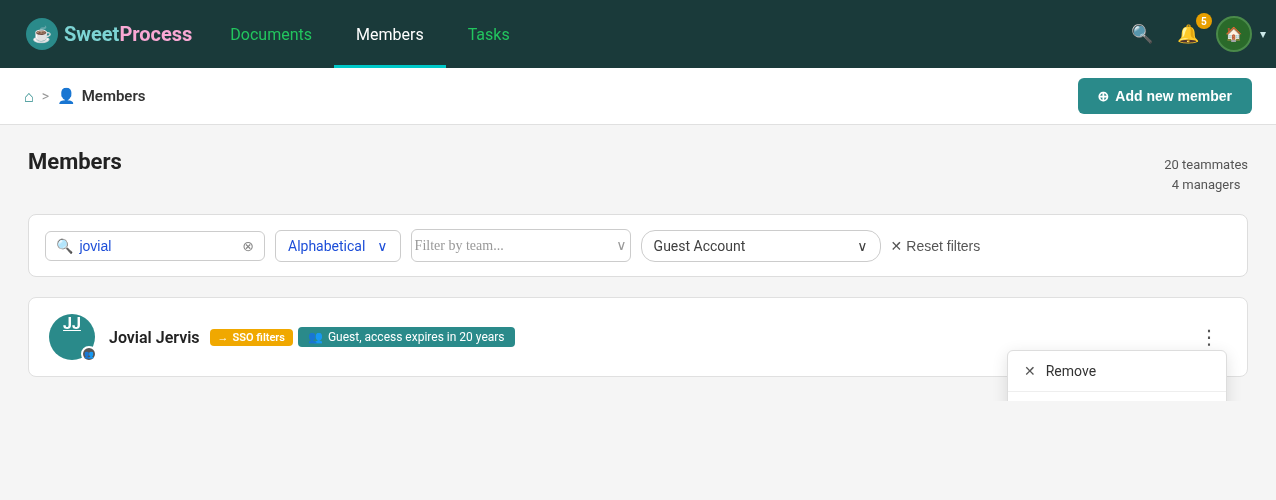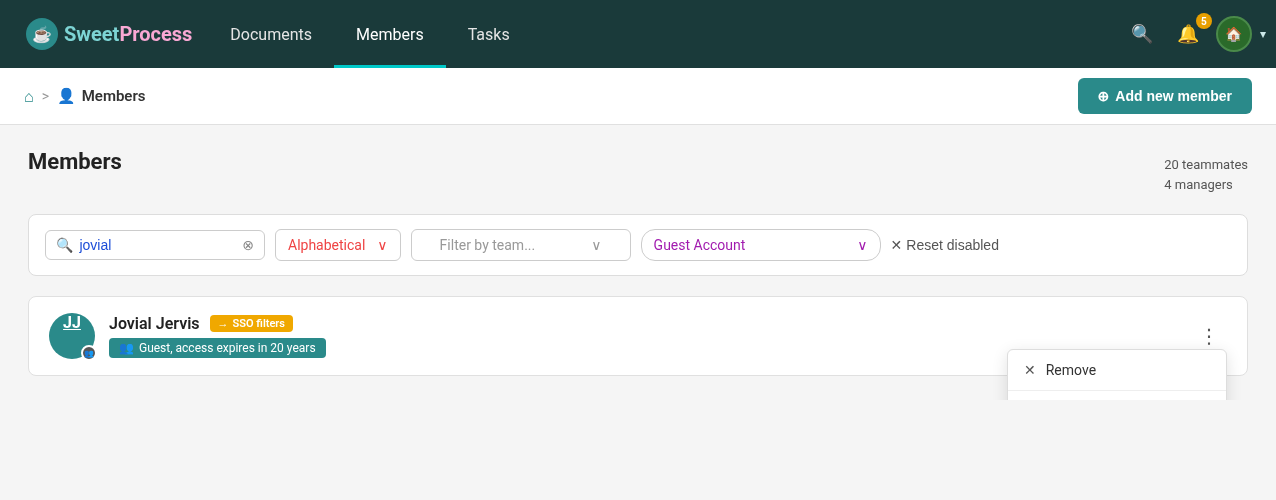--- a/index.html
+++ b/index.html
@@ -5,21 +5,21 @@
     * { box-sizing: border-box; margin: 0; padding: 0; }
     body { font-family: -apple-system, BlinkMacSystemFont, 'Segoe UI', Roboto, sans-serif; background: #f5f5f5; }
 
     
     .nav { background: #1a3a3a; display: flex; align-items: stretch; height: 68px; padding: 0 10px; }
     .nav-brand { display: flex; align-items: center; padding: 0 16px; gap: 6px; }
     .nav-brand-icon { width: 32px; height: 32px; background: #2a8a8a; border-radius: 50%; display: flex; align-items: center; justify-content: center; color: white; font-size: 16px; }
     .nav-brand-text { color: white; font-size: 20px; font-weight: 700; }
     .nav-brand-text span { color: #7dd4d4; }
     .nav-items { display: flex; align-items: stretch; }
-    .nav-item { display: flex; align-items: center; padding: 0 22px; color: #e5e5e5; font-size: 16px; cursor: pointer; text-decoration: none; position: relative; }
+    .nav-item { display: flex; align-items: center; padding: 0 22px; color: #22c55e; font-size: 16px; cursor: pointer; text-decoration: none; position: relative; }
     .nav-item.active { color: white; }
     .nav-item.active::after { content: ''; position: absolute; bottom: 0; left: 0; right: 0; height: 3px; background: #00c8c8; }
     .nav-item-members.active::after { background: #00c8c8; }
     .nav-item-teams.active::after { background: #00c8c8; }
     .nav-right { margin-left: auto; display: flex; align-items: center; gap: 8px; }
     .nav-icon-btn { background: none; border: none; color: #cce8e8; cursor: pointer; padding: 8px; font-size: 18px; display: flex; align-items: center; }
     .notification-badge { position: relative; display: inline-flex; }
     .badge { background: #e8a000; color: white; font-size: 10px; font-weight: bold; border-radius: 50%; width: 16px; height: 16px; display: flex; align-items: center; justify-content: center; position: absolute; top: -2px; right: -4px; }
     .avatar-nav { width: 36px; height: 36px; background: #2a6a2a; border-radius: 50%; border: 2px solid #4a8a4a; display: flex; align-items: center; justify-content: center; color: white; font-size: 14px; cursor: pointer; }
     .nav-chevron { color: #cce8e8; font-size: 12px; cursor: pointer; }
@@ -30,39 +30,39 @@
     .breadcrumb-home { color: #2a8a8a; font-size: 16px; cursor: pointer; }
     .breadcrumb-sep { color: #999; }
     .breadcrumb-current { display: flex; align-items: center; gap: 6px; font-size: 15px; font-weight: 600; color: #333; }
     .breadcrumb-icon { color: #555; }
     .add-btn { background: #2a8a8a; color: white; border: none; padding: 10px 20px; border-radius: 6px; font-size: 14px; font-weight: 600; cursor: pointer; display: flex; align-items: center; gap: 6px; }
 
     
     .main { padding: 24px 28px; }
     .members-header { display: flex; align-items: baseline; justify-content: space-between; margin-bottom: 20px; }
     .members-title { font-size: 22px; font-weight: 700; color: #222; }
-    .members-stats { text-align: left; font-size: 13px; color: #555; line-height: 1.5; }
+    .members-stats { text-align: center; font-size: 13px; color: #555; line-height: 1.5; }
 
     
     .filter-bar { background: white; border: 1px solid #ddd; border-radius: 8px; padding: 14px 16px; display: flex; align-items: center; gap: 10px; margin-bottom: 20px; }
     .search-box { display: flex; align-items: center; gap: 6px; border: 1px solid #ccc; border-radius: 6px; padding: 6px 10px; flex: 0 0 220px; background: white; }
     .search-icon { color: #888; font-size: 14px; }
     .search-input { border: none; outline: none; font-size: 14px; color: #1d4ed8; width: 120px; }
     .clear-icon { color: #888; cursor: pointer; font-size: 14px; margin-left: auto; }
-    .filter-dropdown { border: 1px solid #ccc; border-radius: 6px; padding: 7px 12px; font-size: 14px; color: #ef4444; background: white; cursor: pointer; display: flex; align-items: center; gap: 6px; }
-    .filter-team { flex: 0 0 220px; border: 1px solid #ccc; border-radius: 6px; padding: 7px 28px; font-size: 14px; color: #999; background: white; display: flex; align-items: center; justify-content: space-between; cursor: pointer; }
-    .filter-guest { flex: 0 0 240px; border: 1px solid #ccc; border-radius: 14px; padding: 7px 12px; font-size: 14px; color: #a21caf; background: white; display: flex; align-items: center; justify-content: space-between; cursor: pointer; }
+    .filter-dropdown { border: 1px solid #ccc; border-radius: 6px; padding: 7px 12px; font-size: 14px; color: #1d4ed8; background: white; cursor: pointer; display: flex; align-items: center; gap: 6px; }
+    .filter-team { flex: 0 0 220px; border: 1px solid #ccc; border-radius: 6px; padding: 7px 3px; font-size: 14px; color: #999; background: white; display: flex; align-items: center; justify-content: space-between; cursor: pointer; font-family: Liberation Serif, serif; }
+    .filter-guest { flex: 0 0 240px; border: 1px solid #ccc; border-radius: 14px; padding: 7px 12px; font-size: 14px; color: #404040; background: white; display: flex; align-items: center; justify-content: space-between; cursor: pointer; }
     .reset-btn { background: none; border: none; color: #555; font-size: 14px; cursor: pointer; white-space: nowrap; display: flex; align-items: center; gap: 4px; }
 
     
     .member-row { background: white; border: 1px solid #e0e0e0; border-radius: 8px; padding: 16px 20px; display: flex; align-items: center; justify-content: space-between; position: relative; }
     .member-left { display: flex; align-items: center; gap: 14px; }
     .member-avatar { width: 46px; height: 46px; background: #2a8a8a; border-radius: 50%; display: flex; align-items: flex-start; justify-content: center; color: white; font-size: 16px; font-weight: 700; position: relative; text-decoration: underline; }
     .member-avatar-badge { position: absolute; bottom: -2px; right: -2px; background: #555; border-radius: 50%; width: 16px; height: 16px; display: flex; align-items: center; justify-content: center; color: white; font-size: 8px; border: 2px solid white; }
-    .member-info { display: flex; flex-direction: column; gap: 5px; }
+    .member-info { display: flex; flex-direction: row; gap: 5px; }
     .member-name-row { display: flex; align-items: center; gap: 10px; }
     .member-name { font-size: 16px; font-weight: 600; color: #222; }
     .sso-badge { background: #f0a800; color: white; font-size: 11px; font-weight: 600; padding: 2px 8px; border-radius: 4px; display: flex; align-items: center; gap: 4px; }
     .guest-badge { background: #2a8a8a; color: white; font-size: 12px; padding: 3px 10px; border-radius: 4px; display: flex; align-items: center; gap: 5px; }
     .three-dots { background: none; border: none; cursor: pointer; color: #555; font-size: 20px; padding: 4px 8px; display: flex; align-items: center; }
 
     
     .context-menu { position: absolute; right: 20px; top: 52px; background: white; border: 1px solid #ddd; border-radius: 6px; box-shadow: 0 4px 16px rgba(0,0,0,0.12); z-index: 100; min-width: 220px; }
     .context-menu-item { padding: 12px 16px; font-size: 14px; color: #333; cursor: pointer; display: flex; align-items: center; gap: 10px; }
     .context-menu-item:first-child { border-bottom: 1px solid #eee; }
@@ -149,21 +149,21 @@
       <span>∨</span>
     </div>
 
     <div class="filter-guest">
       <span>Guest Account</span>
       <span>∨</span>
     </div>
 
     <button class="reset-btn">
       <span>✕</span>
-      <span>Reset disabled</span>
+      <span>Reset filters</span>
     </button>
   </div>
 
   <div class="member-row">
     <div class="member-left">
       <div class="member-avatar">
         <span>JJ</span>
         <div class="member-avatar-badge">👥</div>
       </div>
       <div class="member-info">

